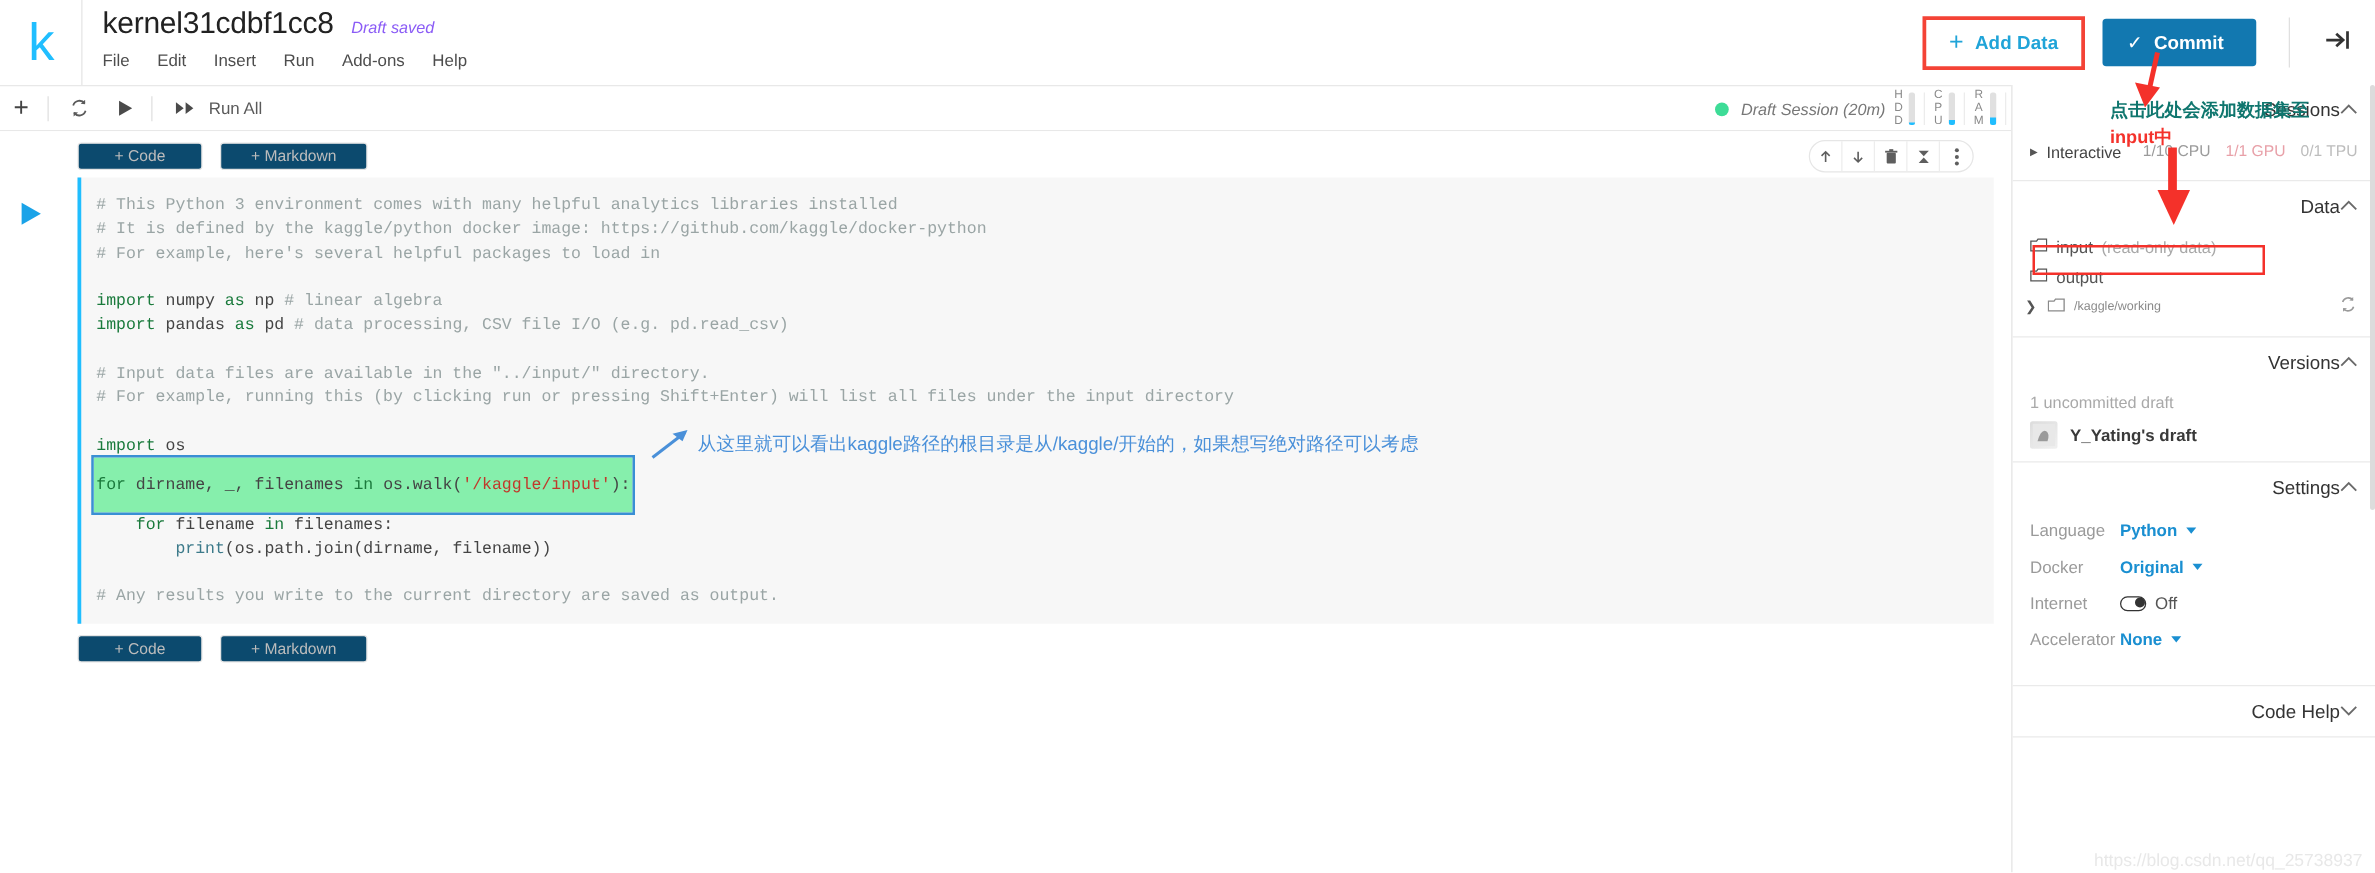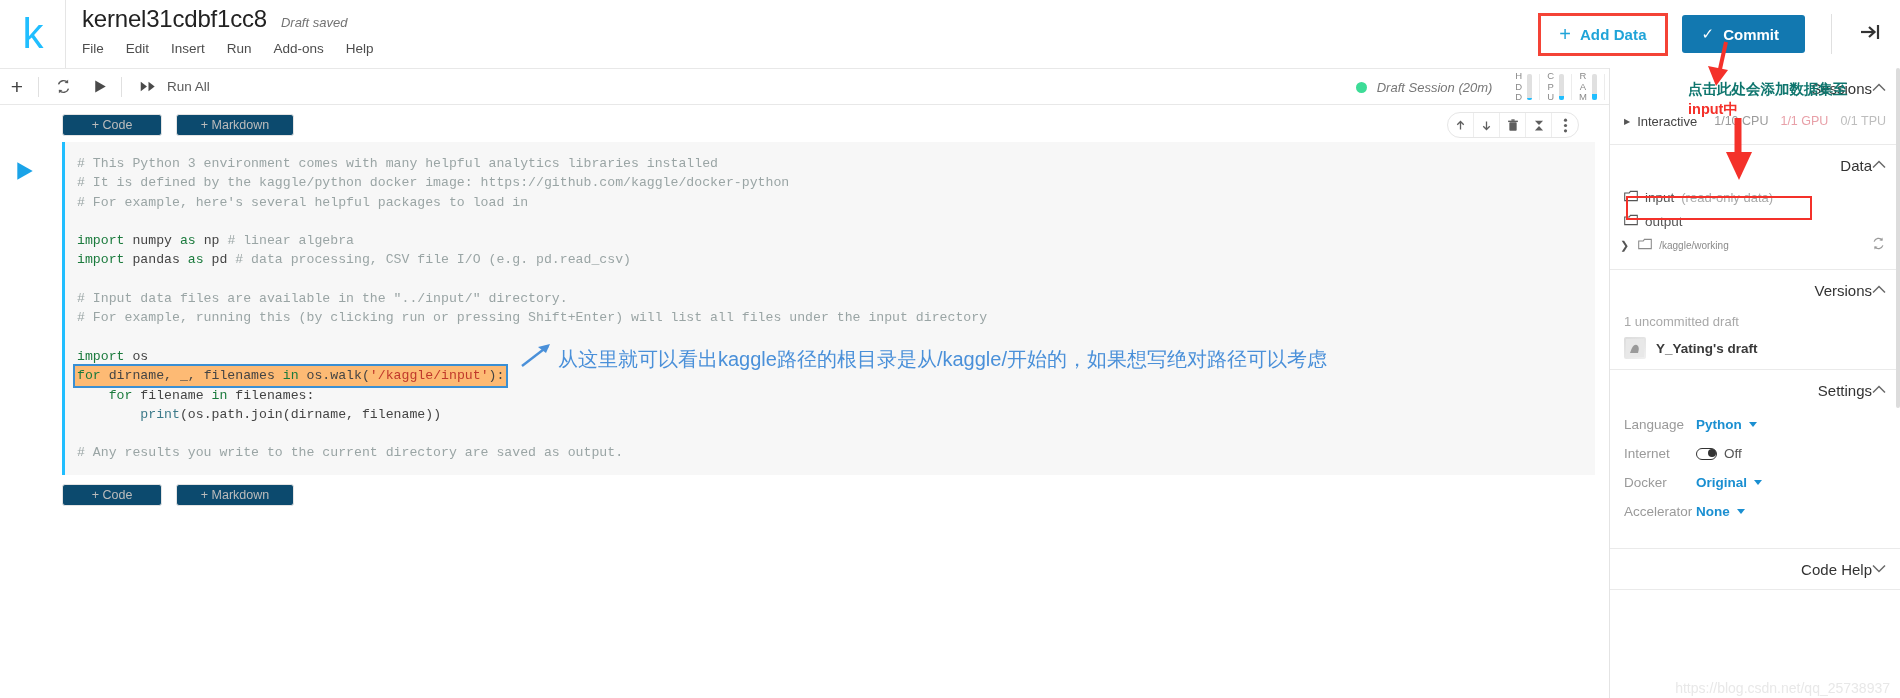--- a/index.html
+++ b/index.html
@@ -25,21 +25,21 @@
     font-family: "Liberation Sans", sans-serif;
     font-size: 42px; line-height: 42px; font-weight: 400;
     color: #20beff; letter-spacing: -1px;
   }
   .title-block { padding-left: 16px; padding-top: 5px; }
   .title-row { display: flex; align-items: baseline; gap: 14px; }
   .kernel-title {
     font-size: 24px; color: #222; font-weight: 400; letter-spacing: -0.2px;
   }
   .draft-saved {
-    font-size: 13px; color: #737373; font-style: italic;
+    font-size: 13px; color: #8b5cf6; font-style: italic;
   }
   .menu-row { display: flex; gap: 22px; margin-top: 8px; }
   .menu-item {
     font-size: 13.5px; color: #4d4d4d; cursor: pointer;
   }
 
   .topbar-right {
     position: absolute; right: 0; top: 0; height: 68px;
     display: flex; align-items: center; gap: 0px; padding-right: 14px;
   }
@@ -84,21 +84,21 @@
 
   .session-area {
     position: absolute; right: 0; top: 0; height: 36px;
     display: flex; align-items: center; padding-right: 4px;
   }
   .session-dot {
     width: 11px; height: 11px; border-radius: 50%;
     background: #3ddc97; margin-right: 10px;
   }
   .session-label {
-    font-size: 13px; color: #777; font-style: italic; margin-right: 16px;
+    font-size: 13px; color: #777; font-style: italic; 
     white-space: nowrap;
   }
   .gauge-group { display: flex; align-items: center; height: 37px; }
   .gauge {
     display: flex; align-items: center; gap: 5px;
     padding: 0 7px; height: 37px;
   }
   .gauge-letters {
     display: flex; flex-direction: column; align-items: center;
     font-size: 9.5px; line-height: 10.5px; color: #8a8a8a;
@@ -153,41 +153,41 @@
   }
   .c-com { color: #9aa5a5; }
   .c-kw  { color: #1a7a3c; font-weight: 400; }
   .c-str { color: #c0392b; }
   .c-fn  { color: #3c7a8a; }
   .c-pl  { color: #444; }
 
   .hl-line {
     display: inline-block;
     outline: 2px solid #3a8fd4;
-    background: #fdba74;
-    padding: 0px 2px; margin-left: -2px;
+    background: #86efac;
+    padding: 12px 2px; margin-left: -2px;
   }
 
   .cell-icons {
     position: absolute; right: 16px; top: -30px;
     display: flex; align-items: center;
     background: #fff; border: 1px solid #e6e6e6; border-radius: 14px;
     height: 26px; overflow: hidden;
   }
   .cell-icon {
     width: 26px; height: 26px; display: flex;
     align-items: center; justify-content: center;
     border-right: 1px solid #ededed; cursor: pointer; color: #5e5e5e;
   }
   .cell-icon:last-child { border-right: none; }
 
   
   .ann-blue-text {
     position: absolute; left: 558px; top: 346px;
-    font-size: 20px; color: #4a90d9; white-space: nowrap;
+    font-size: 15px; color: #4a90d9; white-space: nowrap;
     pointer-events: none;
   }
   .ann-blue-arrow { position: absolute; left: 520px; top: 340px; pointer-events: none; }
   .ann-red-text1 {
     position: absolute; left: 1688px; top: 80px;
     font-size: 14.5px; color: #0f766e; font-weight: 700;
     line-height: 19px; white-space: nowrap; pointer-events: none;
   }
   .ann-red-text2 {
     position: absolute; left: 1688px; top: 100px;
@@ -577,34 +577,34 @@
       </span>
     </div>
 
     <div class="set-row" data-name="setting-row-language">
       <span class="set-label" data-name="setting-label-language">Language</span>
       <span class="set-value" data-name="setting-value-language">
         <span data-name="language-value-label">Python</span>
         <span class="set-caret" data-name="chevron-down-icon"></span>
       </span>
     </div>
+    <div class="set-row" data-name="setting-row-docker">
+      <span class="set-label" data-name="setting-label-docker">Docker</span>
+      <span class="set-value" data-name="setting-value-docker">
+        <span data-name="docker-value-label">Original</span>
+        <span class="set-caret" data-name="chevron-down-icon"></span>
+      </span>
+    </div>
     <div class="set-row" data-name="setting-row-internet">
       <span class="set-label" data-name="setting-label-internet">Internet</span>
       <span class="set-internet" data-name="setting-value-internet">
         <span class="toggle-off" data-name="internet-toggle">
           <span class="toggle-knob" data-name="toggle-knob"></span>
         </span>
         <span data-name="internet-value-label">Off</span>
-      </span>
-    </div>
-    <div class="set-row" data-name="setting-row-docker">
-      <span class="set-label" data-name="setting-label-docker">Docker</span>
-      <span class="set-value" data-name="setting-value-docker">
-        <span data-name="docker-value-label">Original</span>
-        <span class="set-caret" data-name="chevron-down-icon"></span>
       </span>
     </div>
     <div class="set-row" data-name="setting-row-accelerator">
       <span class="set-label" data-name="setting-label-accelerator">Accelerator</span>
       <span class="set-value" data-name="setting-value-accelerator">
         <span data-name="accelerator-value-label">None</span>
         <span class="set-caret" data-name="chevron-down-icon"></span>
       </span>
     </div>
 

